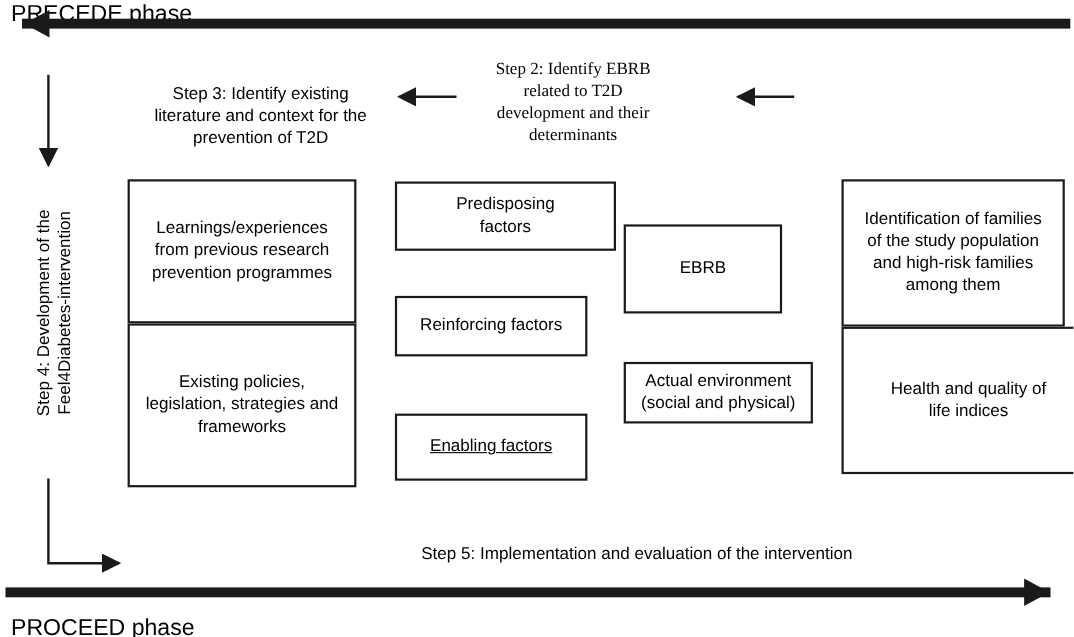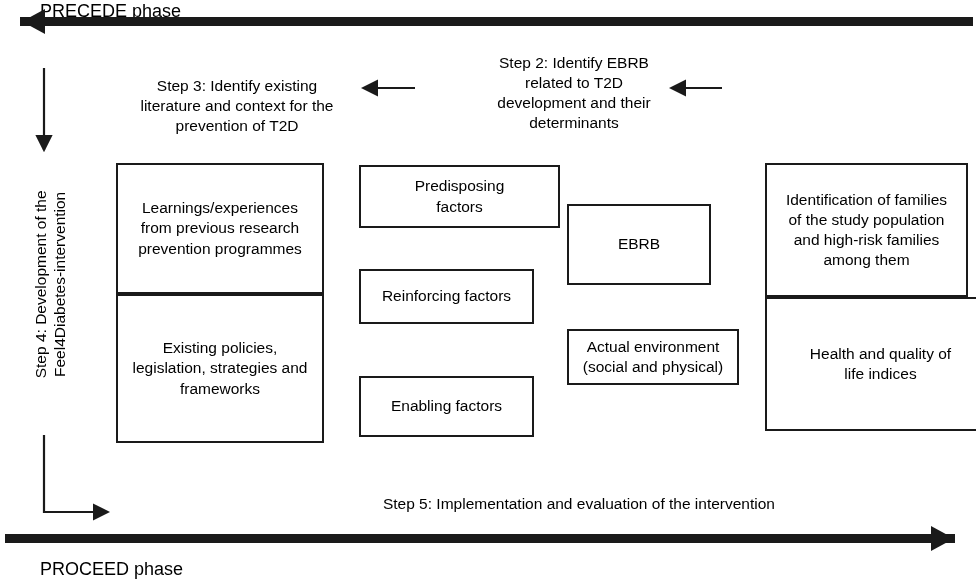--- a/index.html
+++ b/index.html
@@ -19,22 +19,21 @@
     background: #ffffff;
   }
   .lbl {
     position: absolute;
     font-size: 15.5px;
     line-height: 1.28;
     color: #000;
     white-space: pre-line;
   }
   .phase-label {
-    font-size: 18px;
-    margin-left: 30px;
+    font-size: 21px;
   }
   .box {
     position: absolute;
     border: 2.2px solid #1a1a1a;
     box-sizing: border-box;
     display: flex;
     align-items: center;
     justify-content: center;
     text-align: center;
     font-size: 15.5px;
@@ -70,21 +69,21 @@
 </head>
 <body>
 
 <div id="canvas">
 
   <div class="lbl phase-label" style="left:10px; top:0px;">PRECEDE phase</div>
 
   <div class="lbl phase-label" style="left:10px; top:558px;">PROCEED phase</div>
 
 
-  <div class="step-text" style="left:469px; top:53px; width:210px;">Step 2: Identify EBRB
+  <div class="step-text" style="left:416px; top:53px; width:210px;font-family:Liberation Serif, serif;">Step 2: Identify EBRB
 related to T2D
 development and their
 determinants</div>
 
   <div class="step-text" style="left:122px; top:60px; width:230px;margin-top:16px;">Step 3: Identify existing
 literature and context for the
 prevention of T2D</div>
 
   <div class="step-text" style="left:200px; top:494px; width:575px;text-align:right;">Step 5: Implementation and evaluation of the intervention</div>
 
@@ -94,21 +93,21 @@
   <div class="box" style="left:116px; top:163px; width:208px; height:131px;">Learnings/experiences
 from previous research
 prevention programmes</div>
   <div class="box" style="left:116px; top:294px; width:208px; height:149px;">Existing policies,
 legislation, strategies and
 frameworks</div>
 
   <div class="box" style="left:359px; top:165px; width:201px; height:63px;">Predisposing
 factors</div>
   <div class="box" style="left:359px; top:269px; width:175px; height:55px;">Reinforcing factors</div>
-  <div class="box" style="left:359px; top:376px; width:175px; height:61px;">Enabling factors</div>
+  <div class="box" style="left:359px; top:376px; width:175px; height:61px;text-decoration:underline;">Enabling factors</div>
 
   <div class="box" style="left:567px; top:204px; width:144px; height:81px;">EBRB</div>
   <div class="box" style="left:567px; top:329px; width:172px; height:56px;">Actual environment
 (social and physical)</div>
 
   <div class="box" style="left:765px; top:163px; width:203px; height:134px;">Identification of families
 of the study population
 and high-risk families
 among them</div>
   <div class="box" style="left:765px; top:297px; width:231px; height:134px;">Health and quality of

